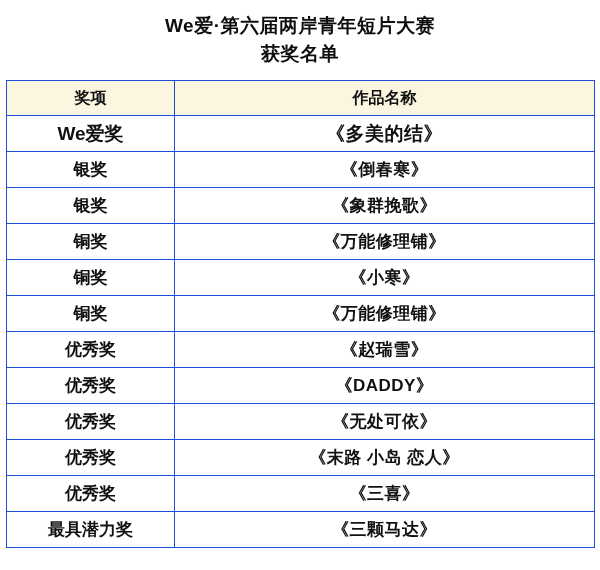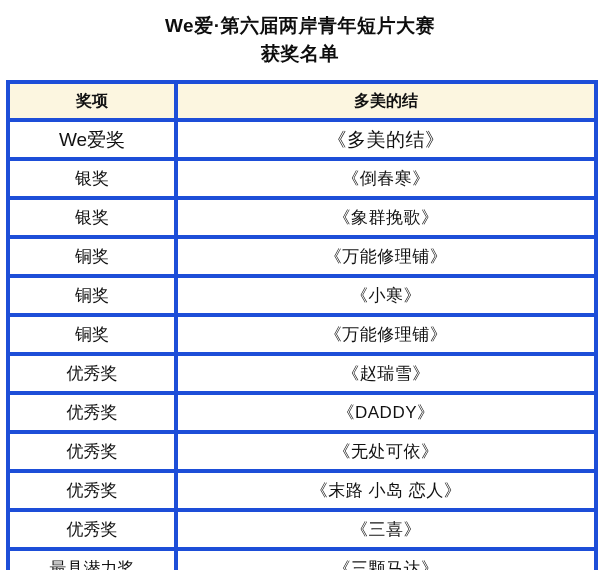--- a/index.html
+++ b/index.html
@@ -35,41 +35,41 @@
   .table-wrap {
     margin: 12px 6px 0 6px;
   }
   table.award-table {
     width: 588px;
     border-collapse: collapse;
     table-layout: fixed;
   }
   table.award-table th,
   table.award-table td {
-    border: 4px solid #1d4ed8;
+    border: 1px solid #1d4ed8;
     text-align: center;
     vertical-align: middle;
     padding: 0;
     height: 35px;
     font-size: 17px;
     color: #111111;
   }
   table.award-table thead th {
     background: #fcf6e0;
     font-weight: bold;
     font-size: 16px;
     height: 34px;
   }
   col.col-award { width: 168px; }
   col.col-work  { width: 420px; }
   td.award-cell {
-    font-weight: normal;
+    font-weight: bold;
   }
   td.work-cell {
-    font-weight: normal;
+    font-weight: bold;
     letter-spacing: 0.5px;
   }
   tr.row-top td.award-cell {
     font-size: 19px;
   }
   tr.row-top td.work-cell {
     font-size: 19px;
   }
 </style>
 </head>
@@ -84,21 +84,21 @@
 
   <div class="table-wrap">
     <table class="award-table">
       <colgroup>
         <col class="col-award">
         <col class="col-work">
       </colgroup>
       <thead>
         <tr>
           <th>奖项</th>
-          <th>多美的结</th>
+          <th>作品名称</th>
         </tr>
       </thead>
       <tbody>
         <tr class="row-top">
           <td class="award-cell">We爱奖</td>
           <td class="work-cell">《多美的结》</td>
         </tr>
         <tr>
           <td class="award-cell">银奖</td>
           <td class="work-cell">《倒春寒》</td>

